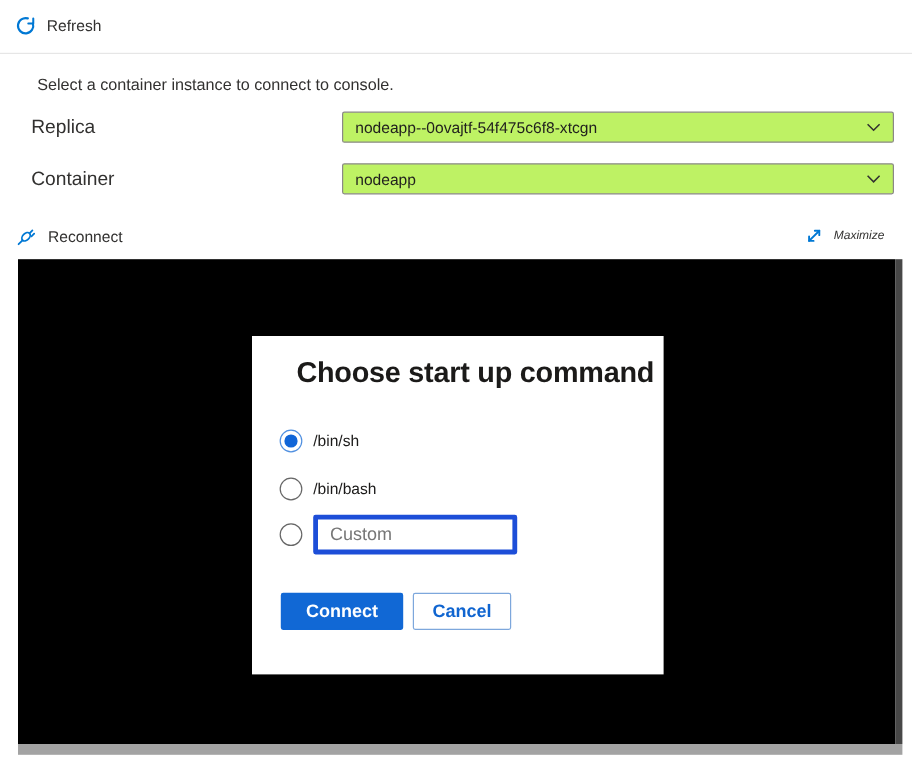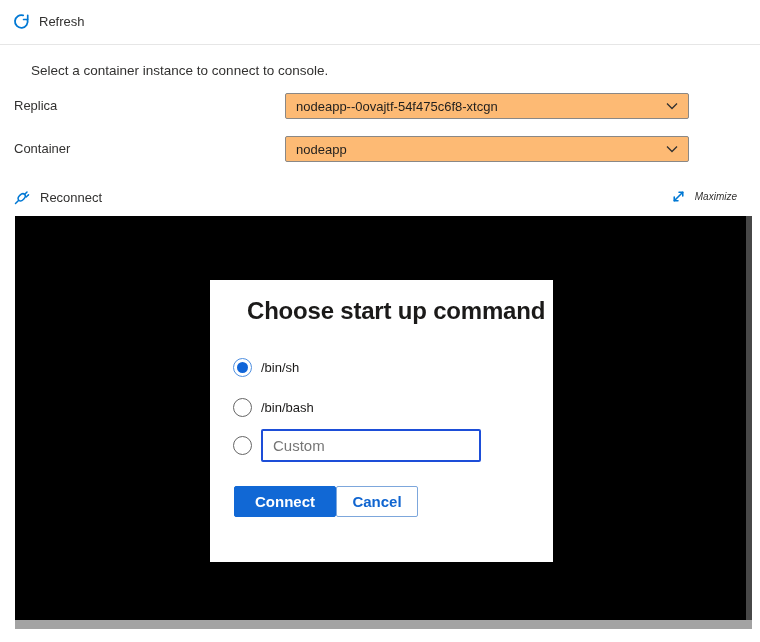--- a/index.html
+++ b/index.html
@@ -9,26 +9,26 @@
 
   
   .cmdbar-btn { position:absolute; display:flex; align-items:center; gap:9px;
     font-size:13px; color:#323130; cursor:pointer; background:none; border:none;
     font-family:"Liberation Sans", sans-serif; }
   .refresh-btn { left:13px; top:13px; }
   .divider { position:absolute; left:0; top:44px; width:760px; height:1px; background:#e6e6e6; }
 
   .desc { position:absolute; left:11px; top:63px; font-size:13.5px; color:#323130;margin-left:20px; }
 
-  .field-label { position:absolute; left:14px; font-size:13px; color:#323130; }
+  .field-label { position:absolute; left:26px; font-size:16px; color:#323130; }
   .lbl-replica { top:98px; }
   .lbl-container { top:141px; }
 
-  .select-box { position:absolute; left:285px; width:404px; height:26px;
-    border:1px solid #8a8886; border-radius:2px; background:#fdba74;
+  .select-box { position:absolute; left:285px; width:460px; height:26px;
+    border:1px solid #8a8886; border-radius:2px; background:#bef264;
     display:flex; align-items:center; justify-content:space-between;
     padding:0 9px 0 10px; font-size:13px; color:#201f1e; cursor:pointer; }
   .sel-replica { top:93px; }
   .sel-container { top:136px; }
 
   .console-bar-left { left:13px; top:188px; }
   .console-bar-right { position:absolute; right:23px; top:188px; display:flex;
     align-items:center; gap:8px; font-size:10px; color:#323130; cursor:pointer;
     background:none; border:none; font-family:"Liberation Sans", sans-serif;font-style:italic; }
 
@@ -47,25 +47,25 @@
   .row-sh   { top:76px;  height:22px; }
   .row-bash { top:116px; height:22px; }
   .row-custom { top:149px; height:33px; }
 
   .radio { width:19px; height:19px; border-radius:50%; border:1px solid #666666;
     background:#fff; display:inline-flex; align-items:center; justify-content:center; flex:0 0 auto; }
   .radio.selected { border-color:#4f8fe0; }
   .radio.selected::after { content:''; width:11px; height:11px; border-radius:50%; background:#1065d8; }
   .opt-label { font-size:13px; color:#1b1a19; }
 
-  .custom-input { width:220px; height:33px; border:2px solid #1d4ed8; border-radius:2px;
+  .custom-input { width:170px; height:33px; border:4px solid #1d4ed8; border-radius:2px;
     padding:0 10px; font-size:15px; color:#1b1a19; font-family:"Liberation Sans", sans-serif; }
   .custom-input::placeholder { color:#767676; opacity:1; }
 
-  .btn-row { position:absolute; left:24px; top:206px; display:flex; }
+  .btn-row { position:absolute; left:24px; top:214px; display:flex; gap:8px; }
   .btn { height:31px; border-radius:2px; font-size:15px; font-weight:600;
     font-family:"Liberation Sans", sans-serif; cursor:pointer; }
   .btn-primary { width:102px; background:#1168d5; border:1px solid #1168d5; color:#fff; }
   .btn-secondary { width:82px; background:#fff; border:1px solid #7da7dc; color:#1065d0; }
 
   .icon { display:inline-flex; flex:0 0 auto; }
 </style>
 </head>
 <body>
 

